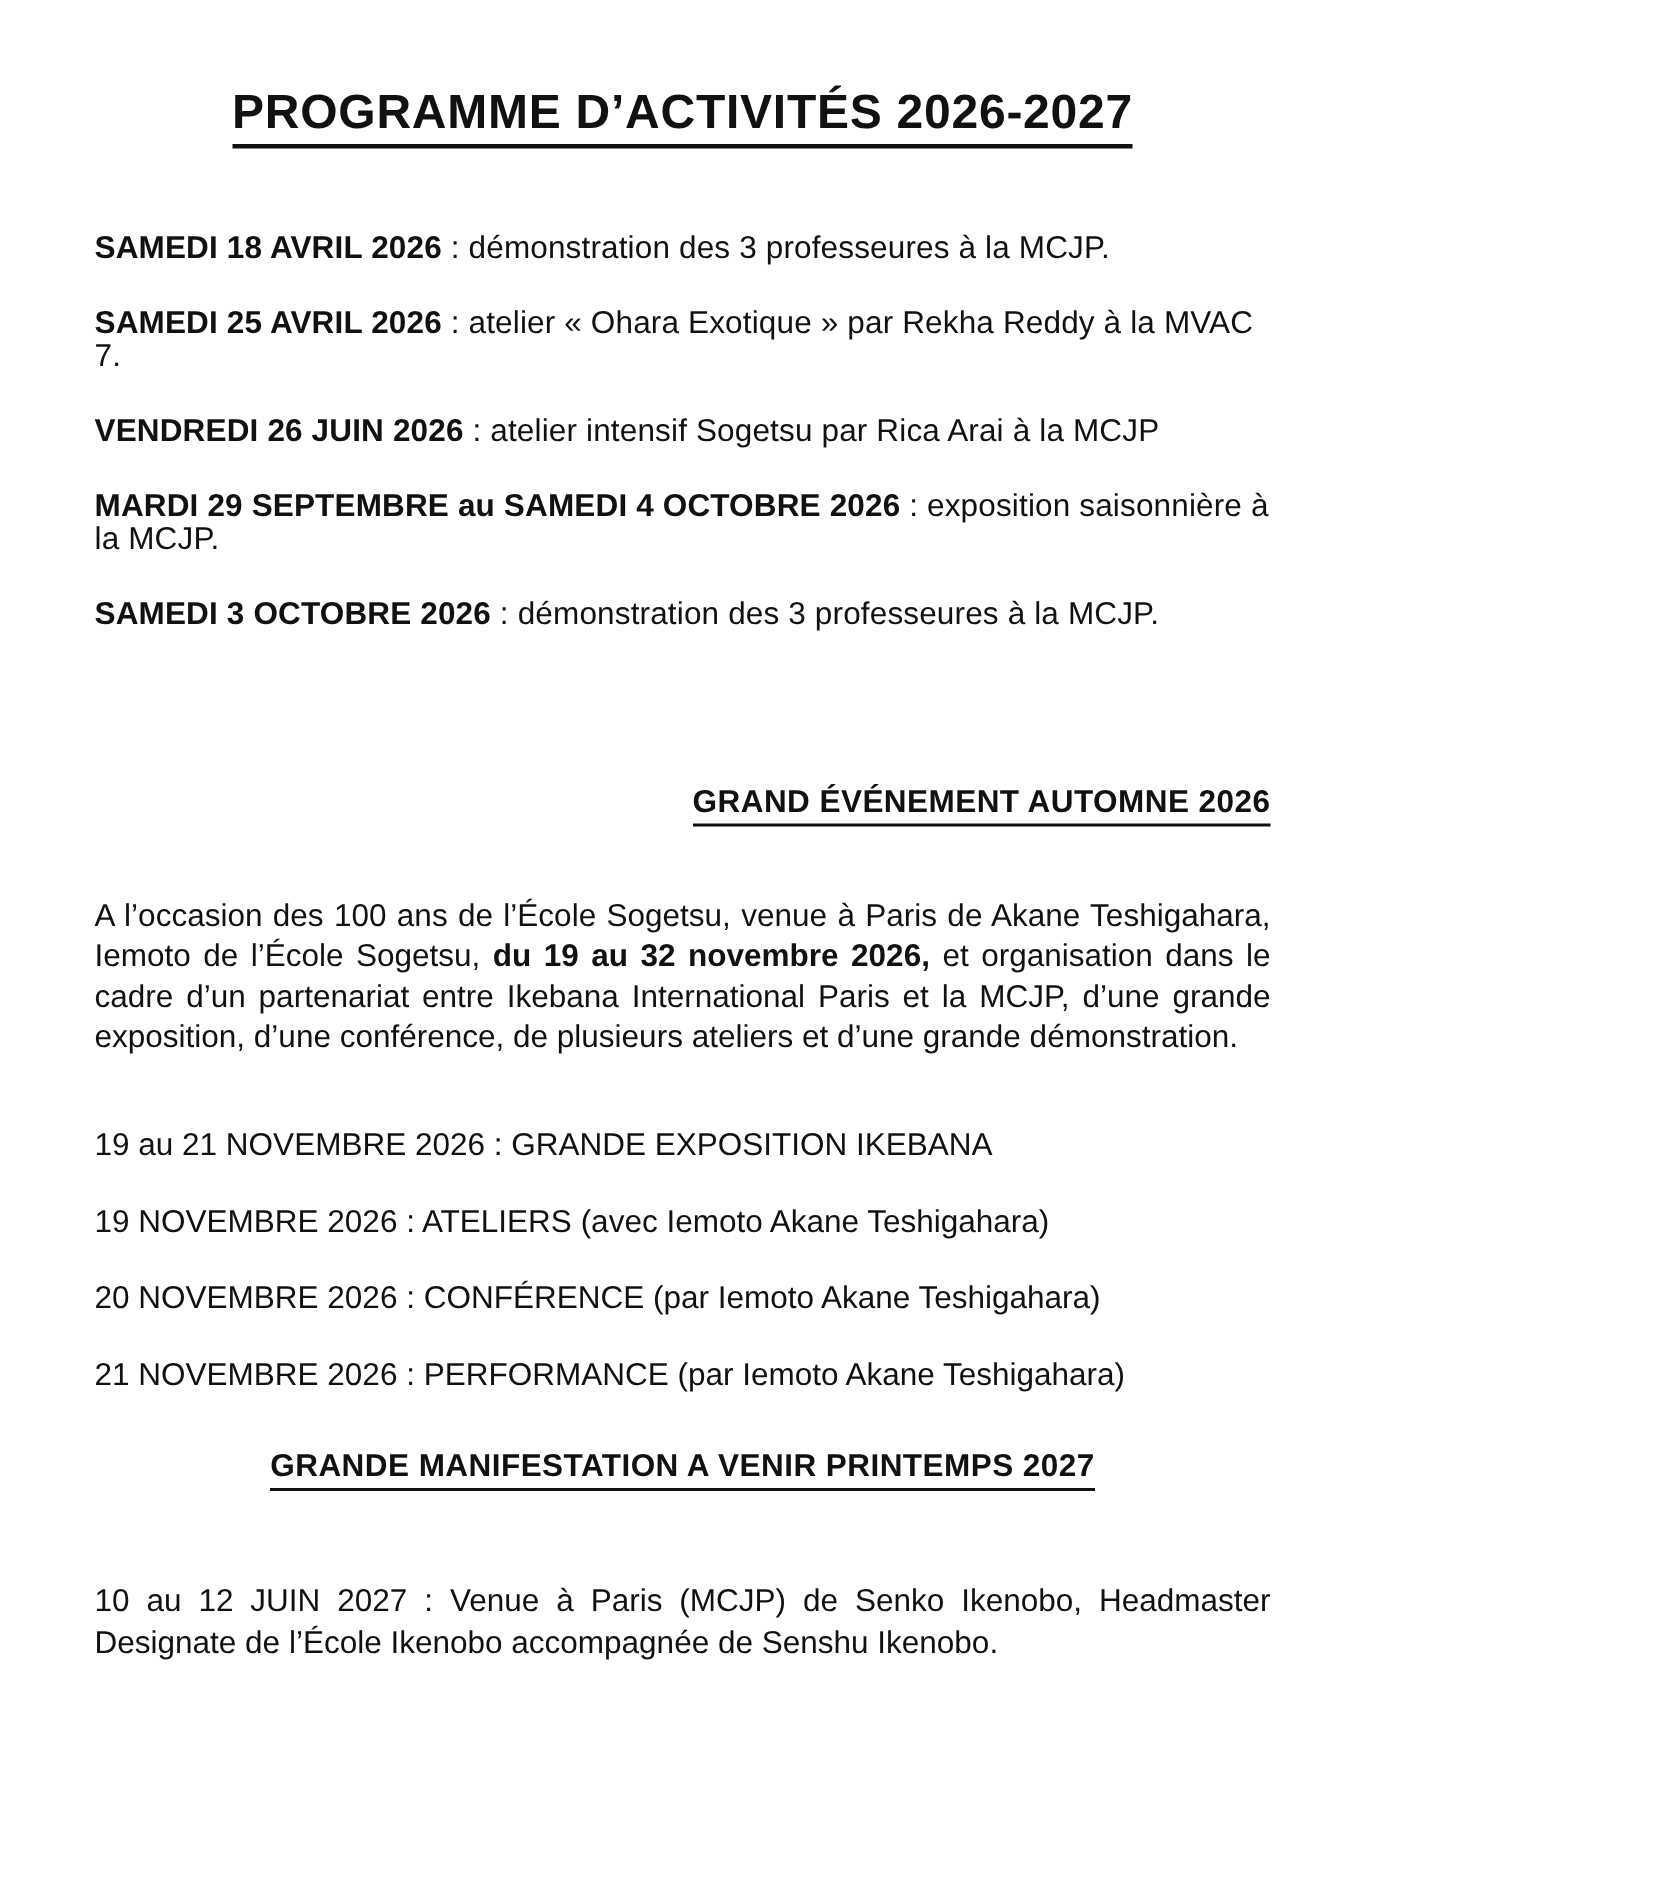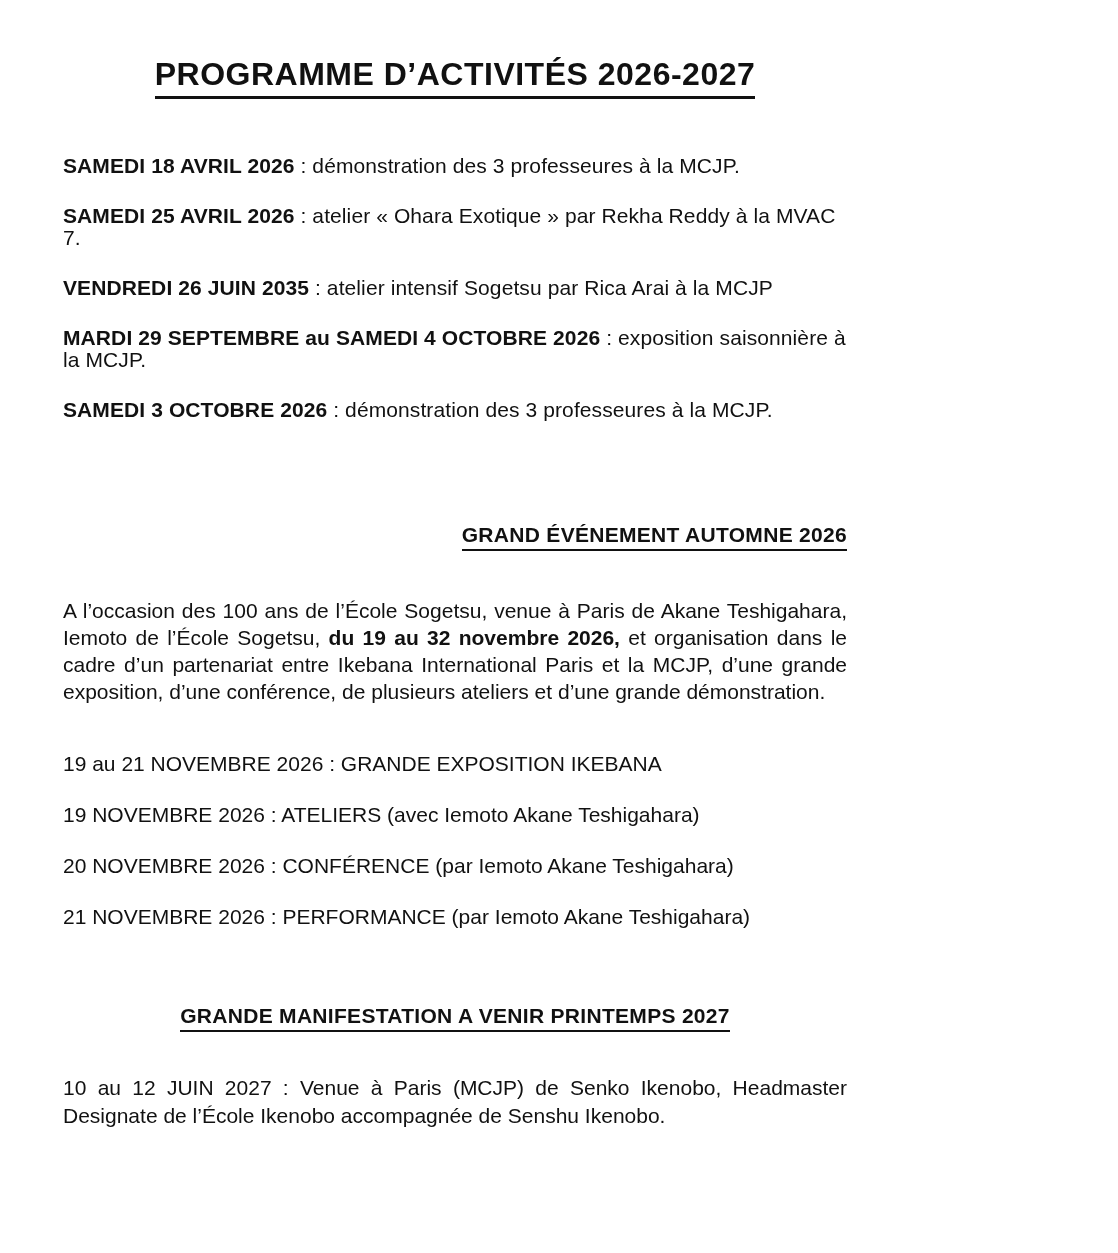--- a/index.html
+++ b/index.html
@@ -57,23 +57,23 @@
     line-height: 27px;
     text-align: justify;
   }
   .intro strong { font-weight: 700; }
   .program-list { margin-top: 48px; }
   .program-item {
     margin: 0 0 29px 0;
     font-size: 21px;
     line-height: 22px;
   }
-  .spring-heading { margin-top: 76px; }
+  .spring-heading { margin-top: 38px; }
   .spring-text {
-    margin: 42px 0 0 0;
+    margin: 60px 0 0 0;
     font-size: 21px;
     line-height: 28px;
     text-align: justify;
   }
 </style>
 </head>
 <body>
 
 <div class="page">
 
@@ -82,21 +82,21 @@
   </h1>
 
   <div class="events">
     <p class="event">
       <strong>SAMEDI 18 AVRIL 2026</strong><span> : </span><span>démonstration des 3 professeures à la MCJP.</span>
     </p>
     <p class="event">
       <strong>SAMEDI 25 AVRIL 2026</strong><span> : </span><span>atelier « Ohara Exotique » par Rekha Reddy à la MVAC 7.</span>
     </p>
     <p class="event">
-      <strong>VENDREDI 26 JUIN 2035</strong><span> : </span><span>atelier intensif Sogetsu par Rica Arai à la MCJP</span>
+      <strong>VENDREDI 26 JUIN 2026</strong><span> : </span><span>atelier intensif Sogetsu par Rica Arai à la MCJP</span>
     </p>
     <p class="event">
       <strong>MARDI 29 SEPTEMBRE au SAMEDI 4 OCTOBRE 2026</strong><span> : </span><span>exposition saisonnière à la MCJP.</span>
     </p>
     <p class="event">
       <strong>SAMEDI 3 OCTOBRE 2026</strong><span> : </span><span>démonstration des 3 professeures à la MCJP.</span>
     </p>
   </div>
 
   <h2 class="section-heading autumn-heading">

